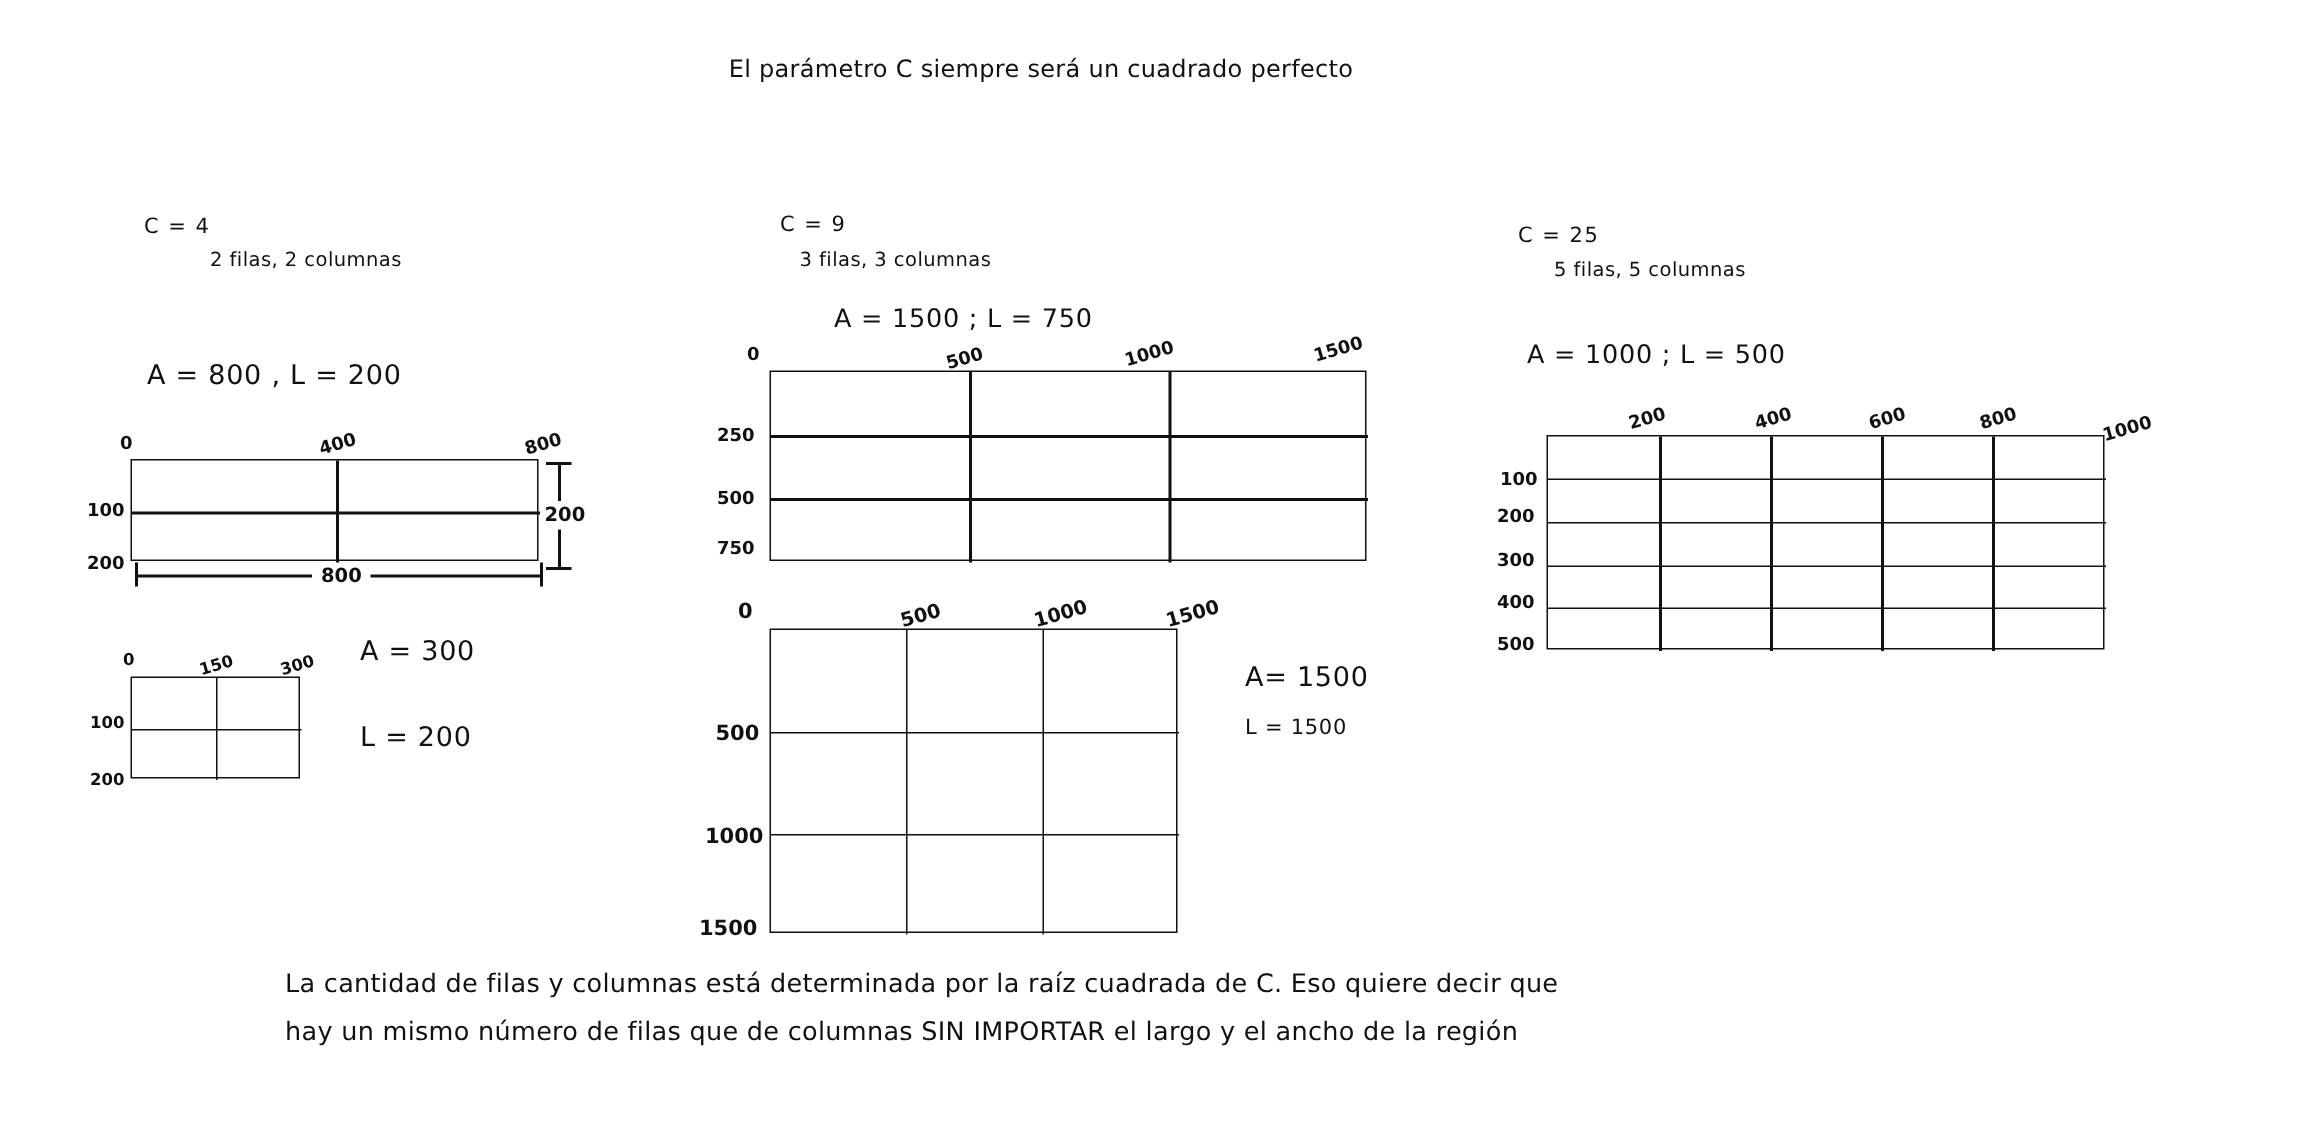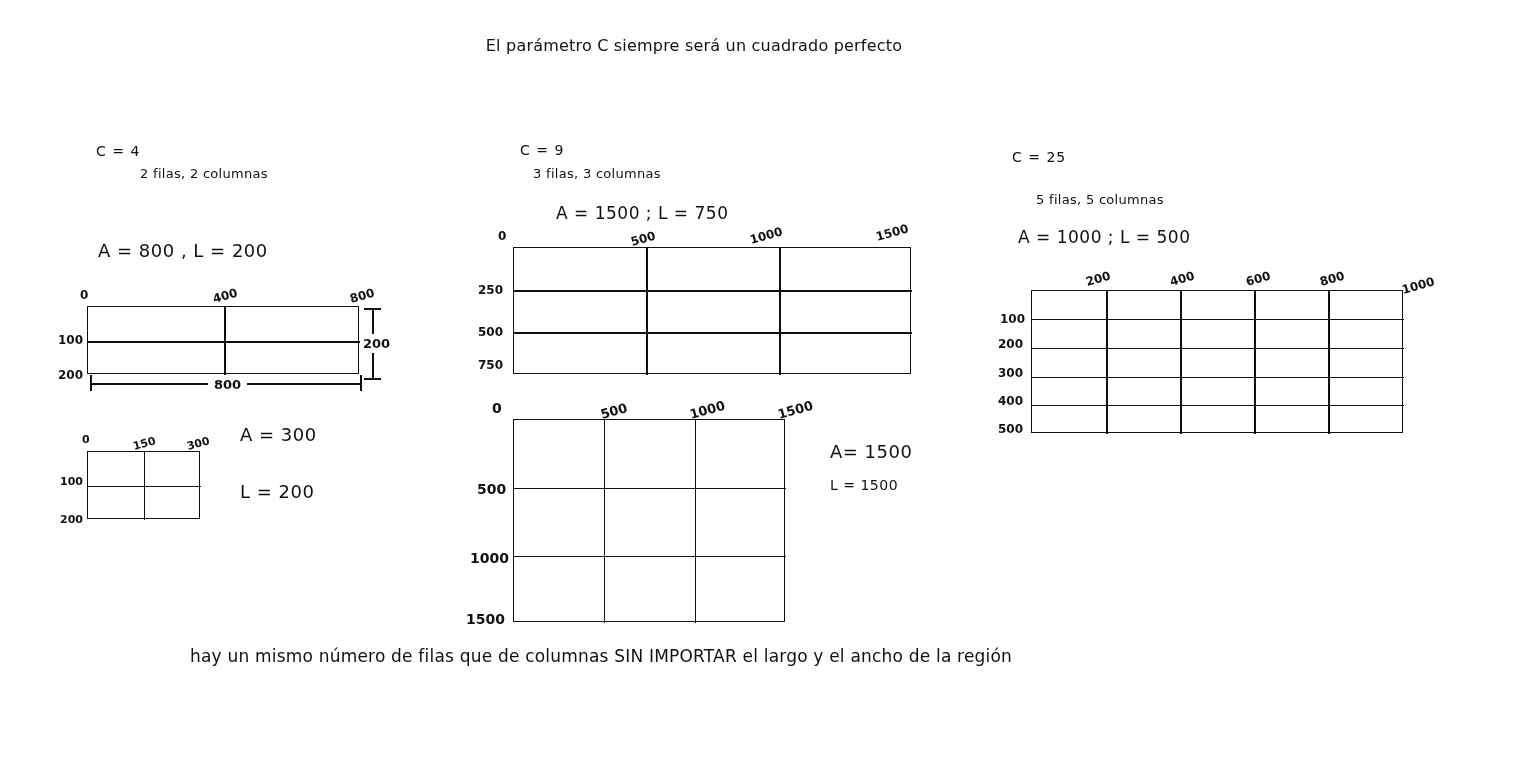--- a/index.html
+++ b/index.html
@@ -108,21 +108,21 @@
 <div class="tick rot" style="left:603px;top:407px;font-size:13px;">500</div>
 <div class="tick rot" style="left:692px;top:407px;font-size:13px;">1000</div>
 <div class="tick rot" style="left:780px;top:407px;font-size:13px;">1500</div>
 <div class="tick" style="left:477px;top:481px;font-size:14px;">500</div>
 <div class="tick" style="left:470px;top:550px;font-size:14px;">1000</div>
 <div class="tick" style="left:466px;top:611px;font-size:14px;">1500</div>
 <div class="abs hand al" style="left:830px;top:441px;font-size:18px;">A= 1500</div>
 <div class="abs hand al" style="left:830px;top:477px;font-size:14px;">L = 1500</div>
 
 <div class="abs hand sec-c" style="left:1012px;top:121px;">C = 25</div>
-<div class="abs hand sec-sub" style="left:1036px;top:173px;margin-top:19px;">5 filas, 5 columnas</div>
+<div class="abs hand sec-sub" style="left:1036px;top:173px;">5 filas, 5 columnas</div>
 <div class="abs hand al" style="left:1018px;top:227px;font-size:17px;">A = 1000  ;  L = 500</div>
 
 <div class="grid" style="left:1031px;top:290px;width:372px;height:143px;border-width:1.4px;">
   <div class="vline" style="left:74px;top:0;width:1.5px;height:143px;"></div>
   <div class="vline" style="left:148px;top:0;width:1.5px;height:143px;"></div>
   <div class="vline" style="left:222px;top:0;width:1.5px;height:143px;"></div>
   <div class="vline" style="left:296px;top:0;width:1.5px;height:143px;"></div>
   <div class="hline" style="left:0;top:28px;width:372px;height:1.3px;"></div>
   <div class="hline" style="left:0;top:57px;width:372px;height:1.3px;"></div>
   <div class="hline" style="left:0;top:86px;width:372px;height:1.3px;"></div>
@@ -133,14 +133,15 @@
 <div class="tick rot" style="left:1248px;top:275px;">600</div>
 <div class="tick rot" style="left:1322px;top:275px;">800</div>
 <div class="tick rot" style="left:1404px;top:283px;">1000</div>
 <div class="tick" style="left:1000px;top:312px;">100</div>
 <div class="tick" style="left:998px;top:337px;">200</div>
 <div class="tick" style="left:998px;top:366px;">300</div>
 <div class="tick" style="left:998px;top:394px;">400</div>
 <div class="tick" style="left:998px;top:422px;">500</div>
 
 <div class="abs hand" id="footer">
+  <div class="nowrap">La cantidad de filas y columnas está determinada por la raíz cuadrada de C. Eso quiere decir que</div>
   <div class="nowrap">hay un mismo número de filas que de columnas SIN IMPORTAR el largo y el ancho de la región</div>
 </div>
 
 </body></html>

